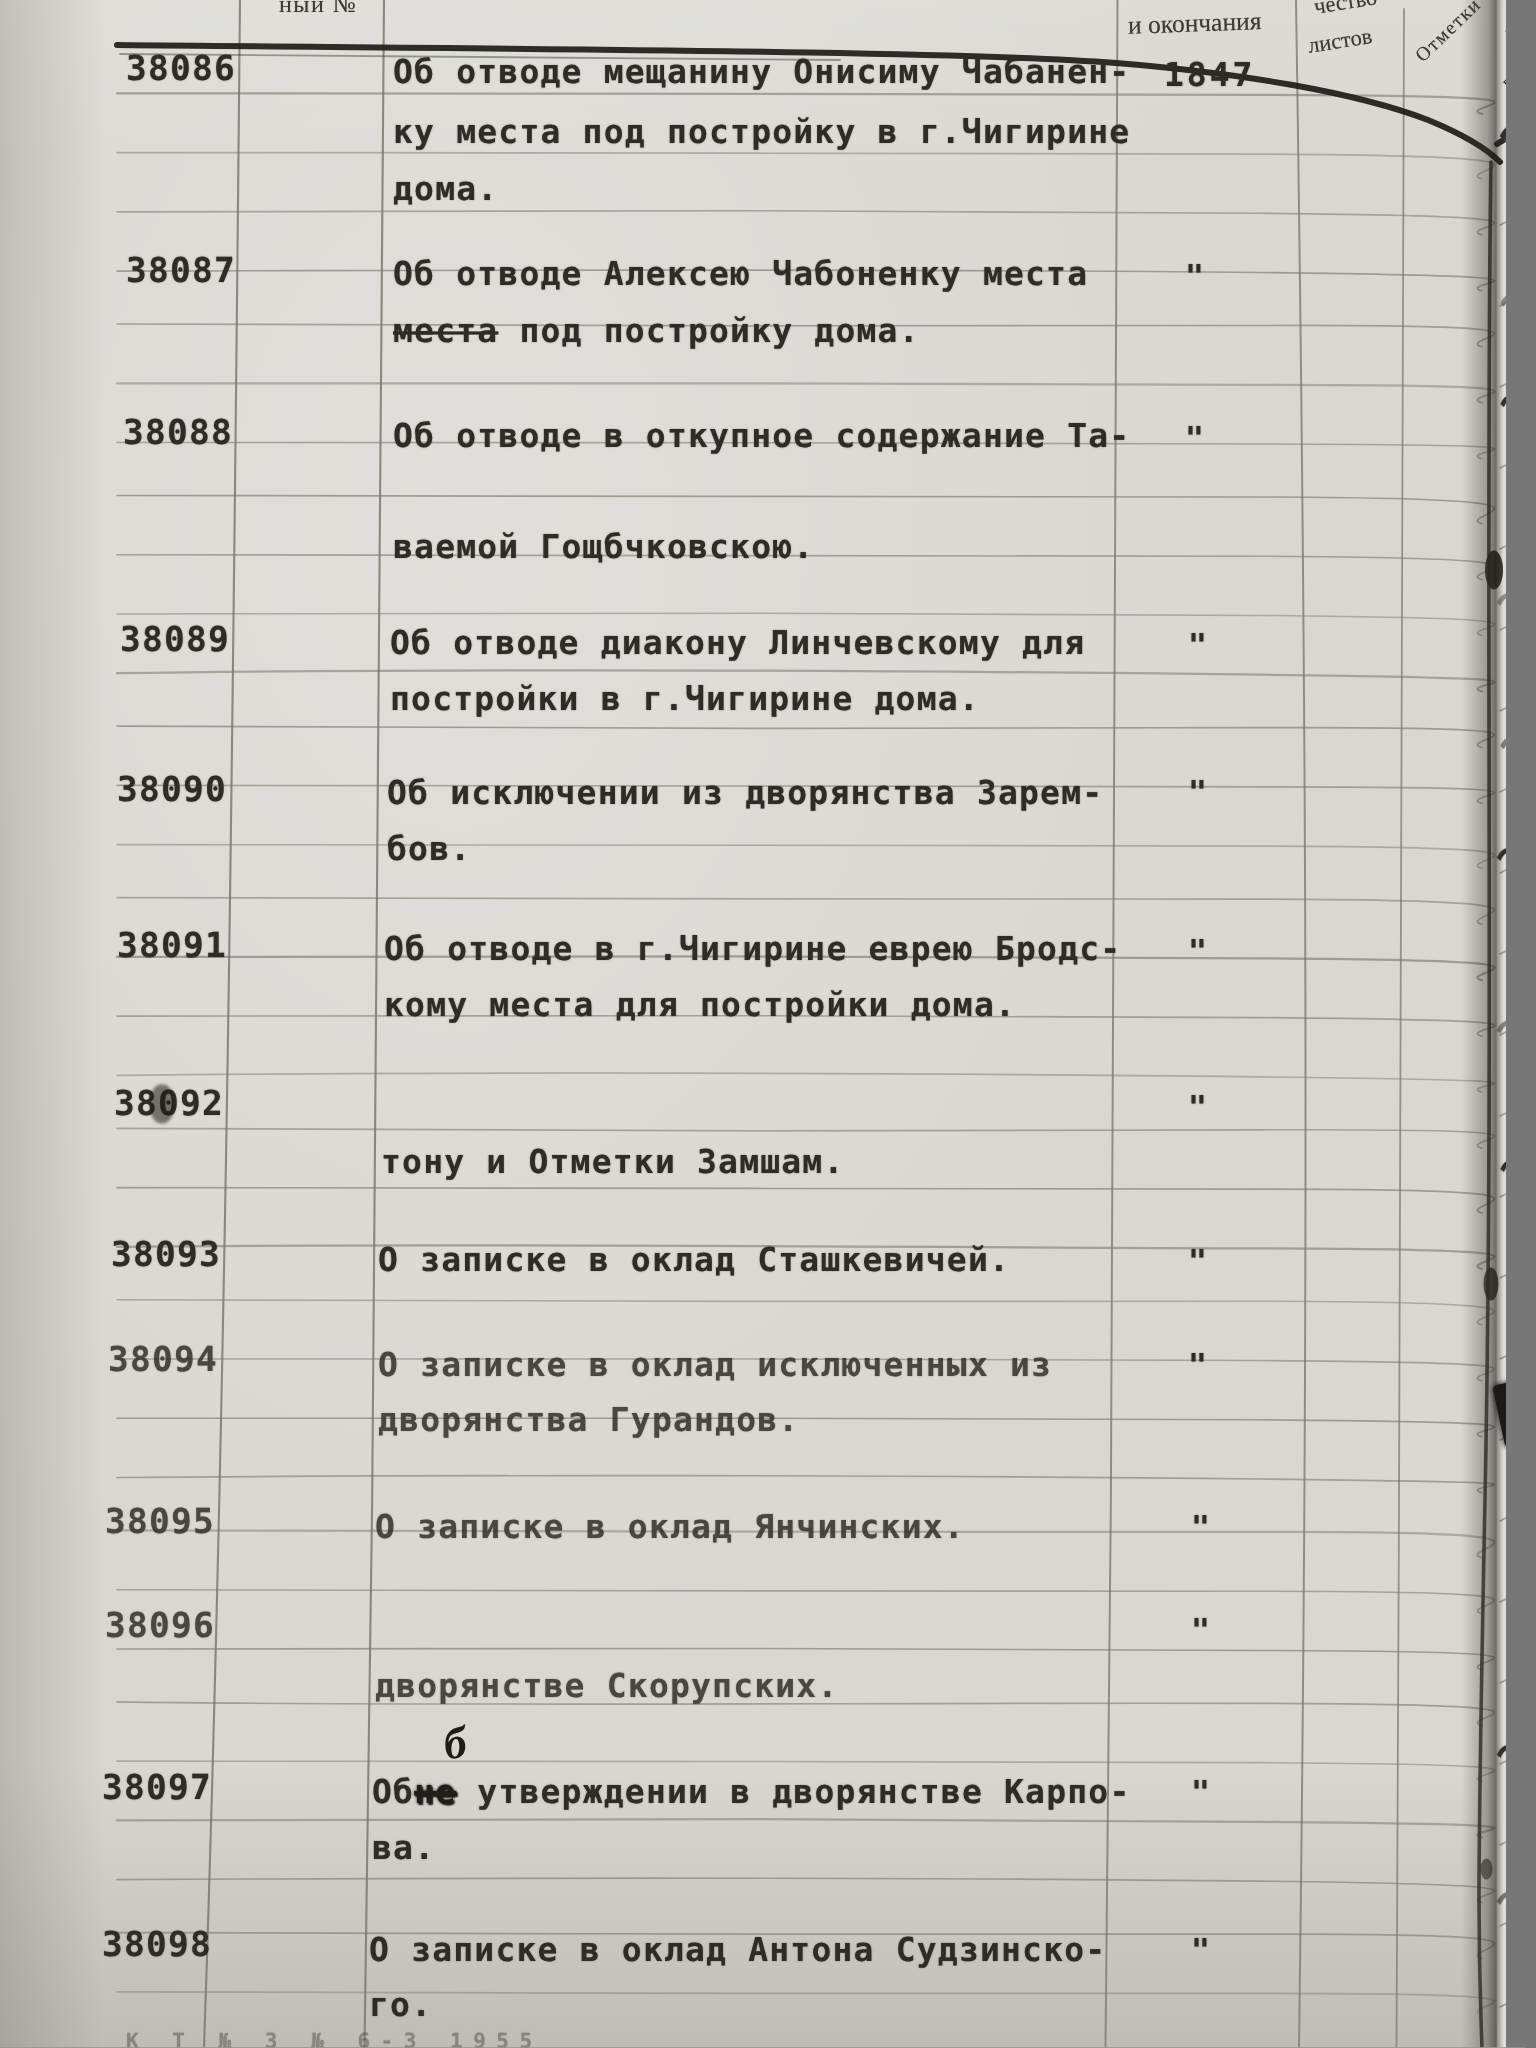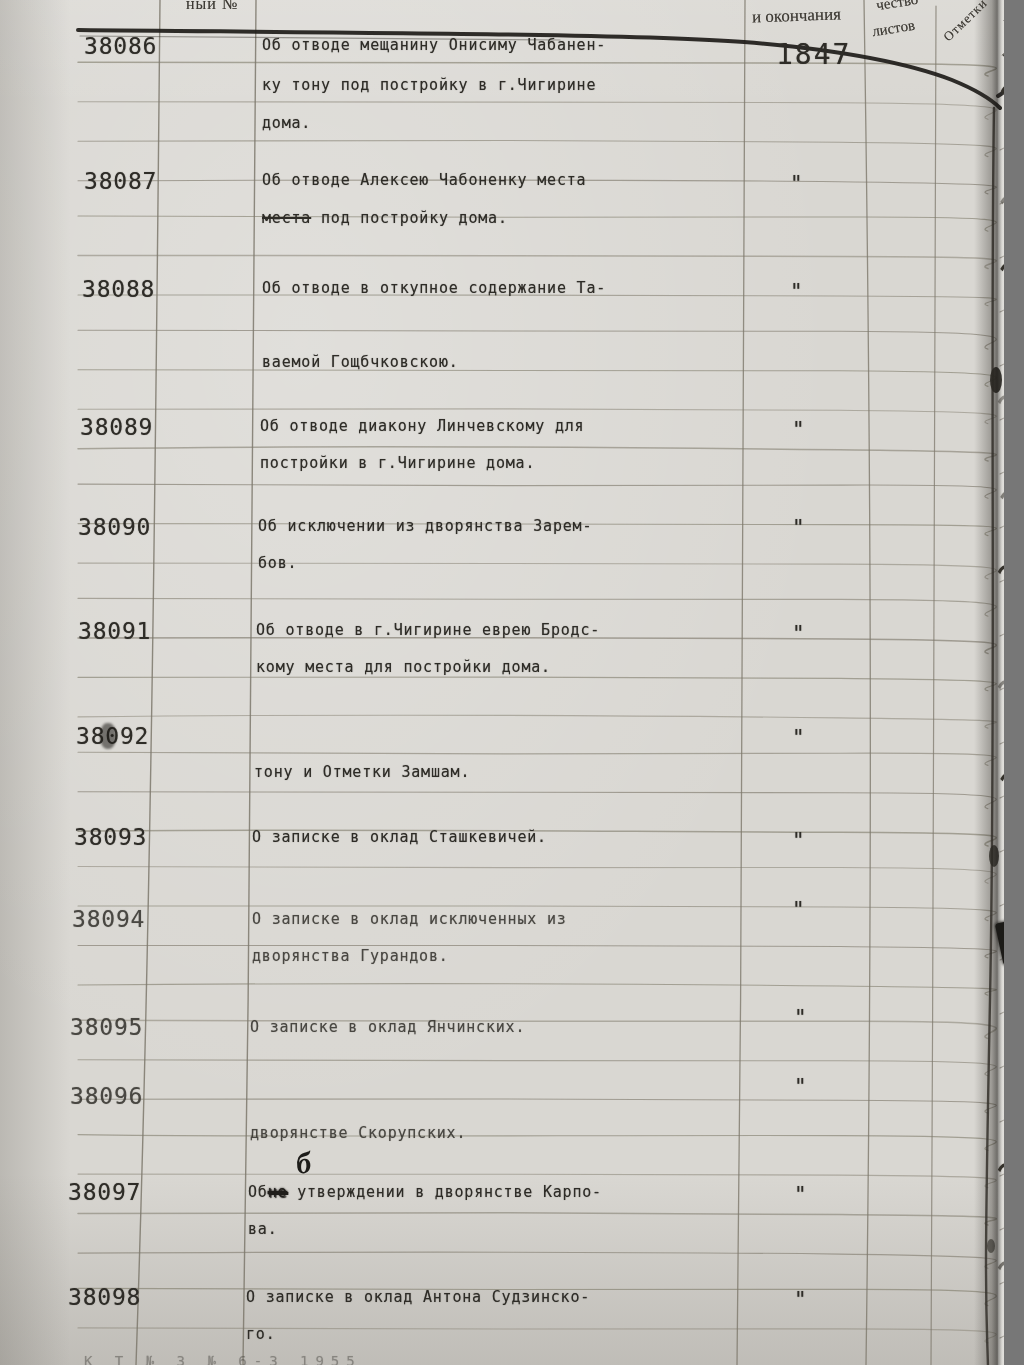--- a/index.html
+++ b/index.html
@@ -10,28 +10,28 @@
       linear-gradient(90deg, rgba(80,76,68,0.22), rgba(0,0,0,0) 7%),
       linear-gradient(180deg, rgba(0,0,0,0) 86%, rgba(75,70,62,0.18)),
       linear-gradient(0deg, rgba(0,0,0,0) 92%, rgba(255,255,255,0.10)),
       #d9d7d2;
     font-family:"DejaVu Sans Mono", monospace;
   }
   svg.deco{position:absolute;left:0;top:0;z-index:2;}
   .abs{position:absolute;white-space:nowrap;}
   
   .tw{
-    font-family:"DejaVu Sans Mono", monospace;font-weight:normal;color:#2e2c27;
+    font-family:"DejaVu Sans Mono", monospace;font-weight:bold;color:#2e2c27;
     text-shadow:0 0 1px rgba(46,44,39,0.55);letter-spacing:0.8px;z-index:4;
   }
   .num{font-size:23px;}
-  .line{font-size:15px;}
-  .year{font-size:28px;letter-spacing:2px;}
+  .line{font-size:22px;}
+  .year{font-size:22px;letter-spacing:2px;}
   .ditto{font-size:21px;}
-  .f{opacity:0.84;margin-top:12px;}
+  .f{opacity:0.84;}
   .strike{text-decoration:line-through;text-decoration-thickness:2px;}
   .blot{
     text-decoration:line-through;text-decoration-thickness:3px;
     color:#201e1b;text-shadow:0 0 2px #201e1b, 1px 1px 1px #201e1b;
   }
   
   .hdr{
     font-family:"Liberation Serif", serif;color:#3d3a34;z-index:4;
     text-shadow:0 0 0.5px rgba(60,56,50,0.5);
   }
@@ -145,21 +145,21 @@
   <div class="abs hdr" style="left:186px;top:-5px;font-size:16px;letter-spacing:1px;">ный №</div>
   <div class="abs hdr" style="left:752px;top:6px;font-size:17px;transform:rotate(-2deg);">и окончания</div>
   <div class="abs hdr" style="left:876px;top:-6px;font-size:15px;transform:rotate(-9deg);">чество</div>
   <div class="abs hdr" style="left:872px;top:20px;font-size:15px;transform:rotate(-9deg);">листов</div>
   <div class="abs hdr" style="left:938px;top:12px;font-size:13px;transform:rotate(-44deg);letter-spacing:1px;">Отметки</div>
   <div class="abs hdr" style="left:1003px;top:8px;font-size:13px;transform:rotate(-42deg);">№№</div>
   <div class="abs hdr" style="left:1000px;top:42px;font-size:12px;transform:rotate(-42deg);">п. п.</div>
 
   <div class="abs tw num" style="left:84px;top:33px">38086</div>
   <div class="abs tw line" style="left:262px;top:36px">Об отводе мещанину Онисиму Чабанен-</div>
-  <div class="abs tw line" style="left:262px;top:76px">ку тону под постройку в г.Чигирине</div>
+  <div class="abs tw line" style="left:262px;top:76px">ку места под постройку в г.Чигирине</div>
   <div class="abs tw line" style="left:262px;top:114px">дома.</div>
   <div class="abs tw year" style="left:776px;top:38px">1847</div>
 
   <div class="abs tw num" style="left:84px;top:168px">38087</div>
   <div class="abs tw line" style="left:262px;top:171px">Об отводе Алексею Чабоненку места</div>
   <div class="abs tw line" style="left:262px;top:209px"><span class="strike">места</span><span> под постройку дома.</span></div>
   <div class="abs tw ditto" style="left:790px;top:172px">"</div>
 
   <div class="abs tw num" style="left:82px;top:276px">38088</div>
   <div class="abs tw line" style="left:262px;top:279px">Об отводе в откупное содержание Та-</div>

